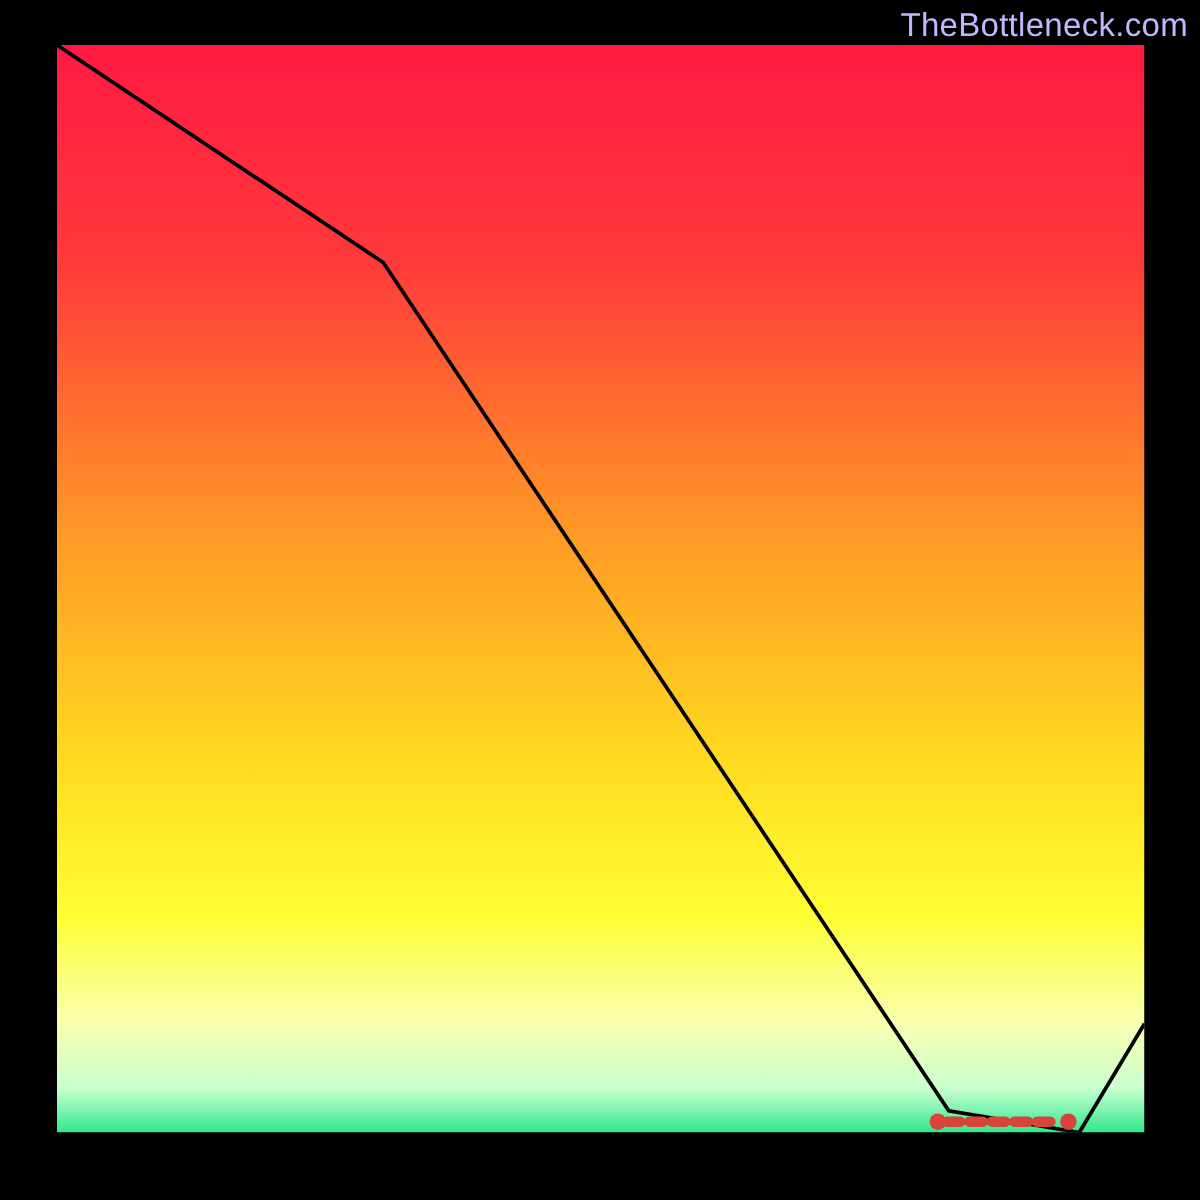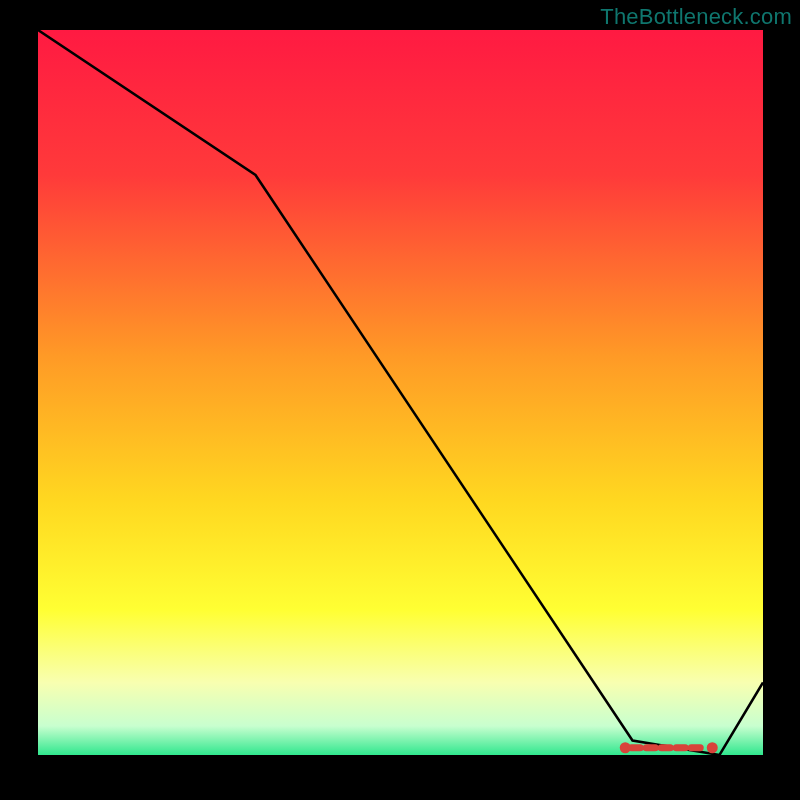--- a/index.html
+++ b/index.html
@@ -8,21 +8,21 @@
     width: 800px;
     height: 800px;
     background: #000;
     position: relative;
     font-family: Arial, Helvetica, sans-serif;
   }
   .watermark {
     position: absolute;
     top: 4px;
     right: 8px;
-    color: #0f766e;
+    color: #c4b5fd;
     font-size: 22px;
     font-weight: 500;
     letter-spacing: 0.2px;
     z-index: 10;
   }
   .plot-area {
     position: absolute;
     left: 38px;
     top: 30px;
     width: 725px;

